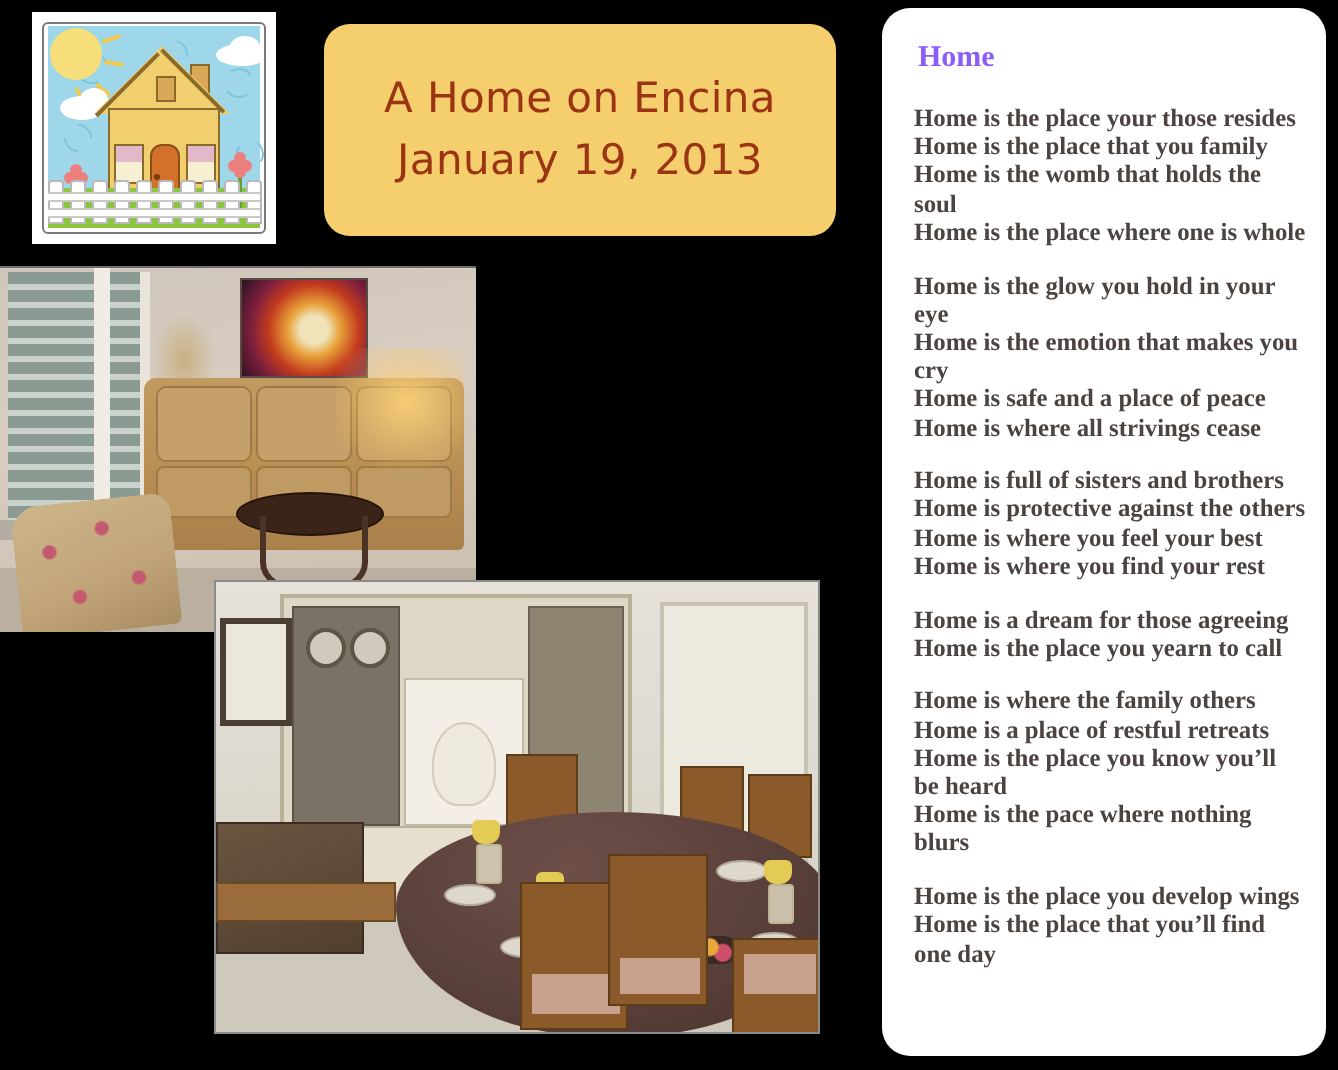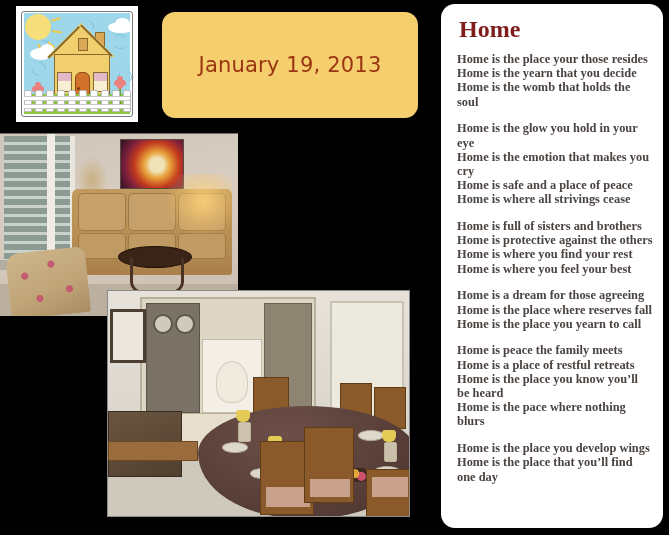--- a/index.html
+++ b/index.html
@@ -487,24 +487,24 @@
     top: 4px;
     width: 222px;
     height: 524px;
     background: #ffffff;
     border-radius: 14px;
     padding: 10px 10px 8px 14px;
     box-sizing: border-box;
     overflow: hidden;
   }
   .poem-title {
-    color: #7f1d1d;
+    color: #8b5cf6;
     font-family: "Liberation Serif", serif;
     font-weight: bold;
-    font-size: 24px;
+    font-size: 15px;
     line-height: 22px;
     margin: 4px 0 12px 4px;
   }
   .poem-body {
     color: #4a4340;
     font-family: "Liberation Serif", serif;
     font-weight: bold;
     font-size: 12.4px;
     line-height: 14.2px;
     margin-left: 2px;
@@ -587,20 +587,21 @@
         <div class="cl-picket" style="left:99px;"></div>
         <div class="cl-rail" style="top:6px;"></div>
         <div class="cl-rail" style="top:14px;"></div>
       </div>
 
       <div class="cl-border"></div>
     </div>
   </div>
 
   <div class="title-card">
+    <div class="title-line">A Home on Encina</div>
     <div class="title-line">January 19, 2013</div>
   </div>
 
   <div class="photo photo-living">
     <div class="lr-wall"></div>
     <div class="lr-window"></div>
     <div class="lr-winframe"></div>
     <div class="lr-sill"></div>
     <div class="lr-painting"></div>
     <div class="lr-plant"></div>
@@ -673,42 +674,42 @@
     <div class="dr-chair" style="left:258px;top:178px;width:44px;height:46px;">
       <div class="dr-chairseat" style="left:4px;top:6px;width:36px;height:20px;"></div>
     </div>
   </div>
 
   <div class="poem-panel">
     <div class="poem-title">Home</div>
     <div class="poem-body">
       <div class="poem-stanza">
         <div class="poem-line">Home is the place your those resides</div>
-        <div class="poem-line">Home is the yearn that you decide</div>
+        <div class="poem-line">Home is the place that you family</div>
         <div class="poem-line">Home is the womb that holds the soul</div>
+        <div class="poem-line">Home is the place where one is whole</div>
       </div>
       <div class="poem-stanza">
         <div class="poem-line">Home is the glow you hold in your eye</div>
         <div class="poem-line">Home is the emotion that makes you cry</div>
         <div class="poem-line">Home is safe and a place of peace</div>
         <div class="poem-line">Home is where all strivings cease</div>
       </div>
       <div class="poem-stanza">
         <div class="poem-line">Home is full of sisters and brothers</div>
         <div class="poem-line">Home is protective against the others</div>
+        <div class="poem-line">Home is where you feel your best</div>
         <div class="poem-line">Home is where you find your rest</div>
-        <div class="poem-line">Home is where you feel your best</div>
       </div>
       <div class="poem-stanza">
         <div class="poem-line">Home is a dream for those agreeing</div>
-        <div class="poem-line">Home is the place where reserves fall</div>
         <div class="poem-line">Home is the place you yearn to call</div>
       </div>
       <div class="poem-stanza">
-        <div class="poem-line">Home is peace the family meets</div>
+        <div class="poem-line">Home is where the family others</div>
         <div class="poem-line">Home is a place of restful retreats</div>
         <div class="poem-line">Home is the place you know you’ll be heard</div>
         <div class="poem-line">Home is the pace where nothing blurs</div>
       </div>
       <div class="poem-stanza">
         <div class="poem-line">Home is the place you develop wings</div>
         <div class="poem-line">Home is the place that you’ll find one day</div>
 
       </div>
 

